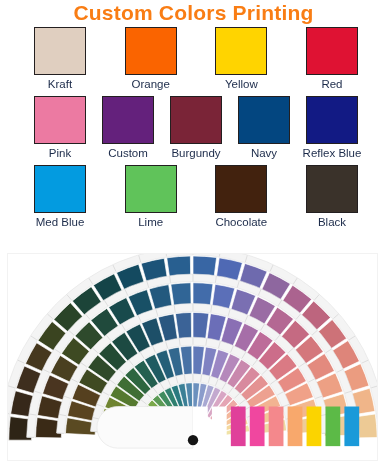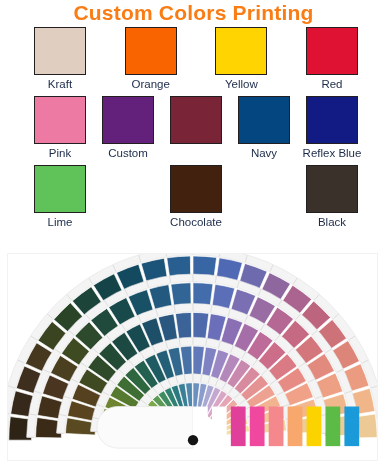--- a/index.html
+++ b/index.html
@@ -122,32 +122,37 @@
       <div class="swatch-cell">
         <div class="swatch-chip" style="background:#ec7aa2"></div>
         <div class="swatch-label">Pink</div>
       </div>
       <div class="swatch-cell">
         <div class="swatch-chip" style="background:#64217c"></div>
         <div class="swatch-label">Custom</div>
       </div>
       <div class="swatch-cell">
         <div class="swatch-chip" style="background:#7a2437"></div>
+        <div class="swatch-label">Burgundy</div>
       </div>
       <div class="swatch-cell">
         <div class="swatch-chip" style="background:#034680"></div>
         <div class="swatch-label">Navy</div>
       </div>
       <div class="swatch-cell">
         <div class="swatch-chip" style="background:#121a84"></div>
         <div class="swatch-label">Reflex Blue</div>
       </div>
     </div>
 
     <div class="swatch-row">
+      <div class="swatch-cell">
+        <div class="swatch-chip" style="background:#039be0"></div>
+        <div class="swatch-label">Med Blue</div>
+      </div>
       <div class="swatch-cell">
         <div class="swatch-chip" style="background:#60c35a"></div>
         <div class="swatch-label">Lime</div>
       </div>
       <div class="swatch-cell">
         <div class="swatch-chip" style="background:#42220e"></div>
         <div class="swatch-label">Chocolate</div>
       </div>
       <div class="swatch-cell">
         <div class="swatch-chip" style="background:#3a322a"></div>

